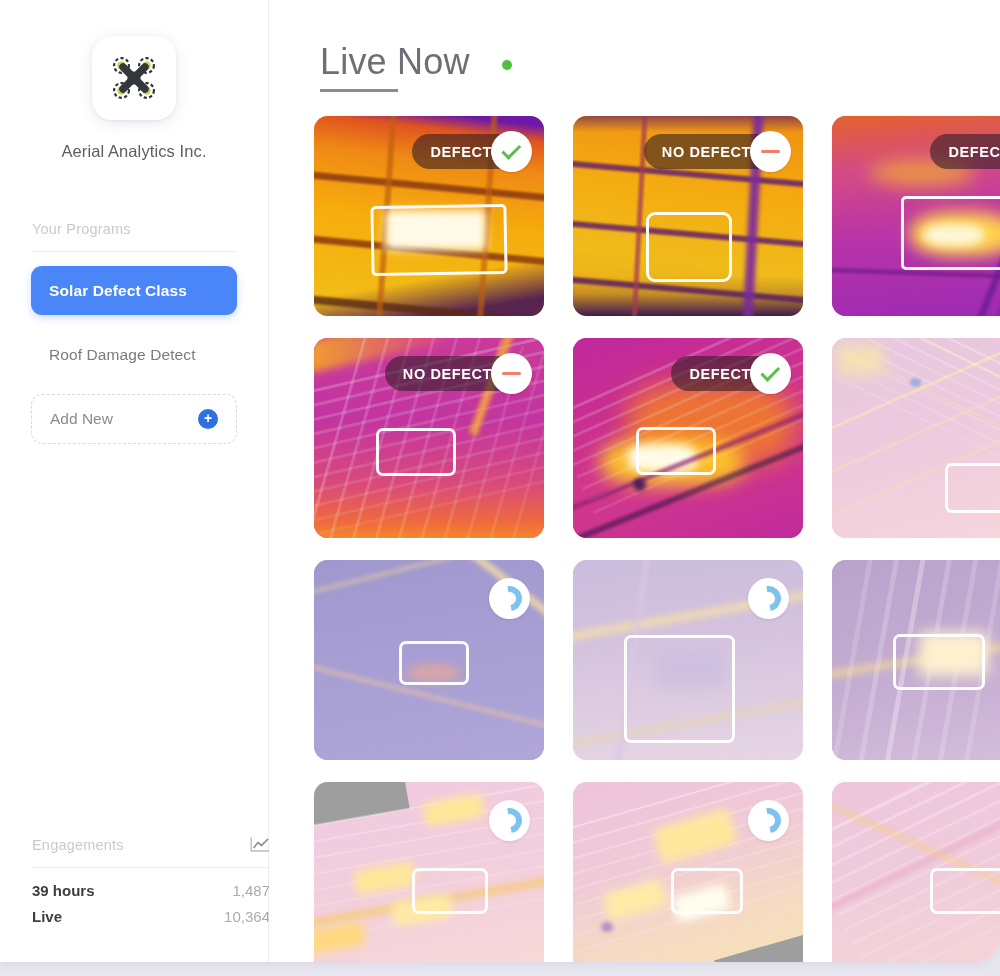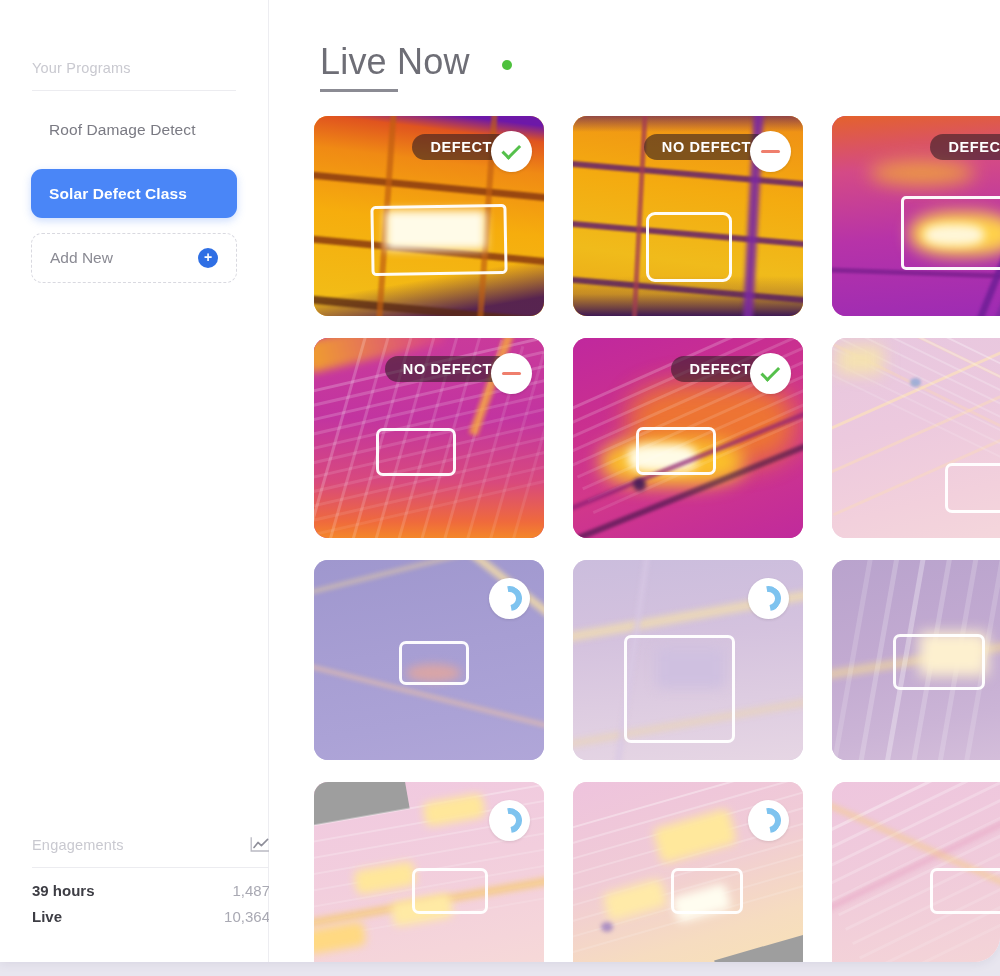--- a/index.html
+++ b/index.html
@@ -209,21 +209,21 @@
     position: absolute;
     border: 3px solid rgba(255,255,255,.96);
     border-radius: 5px;
   }
 
   
   .badge {
     position: absolute;
     top: 18px;
     right: 14px;
-    height: 26px;
+    height: 35px;
     display: flex;
     align-items: center;
     padding-left: 18px;
     padding-right: 38px;
     border-radius: 18px;
     background: rgba(45,28,35,.58);
     color: #fff;
     font-size: 14.5px;
     font-weight: bold;
     letter-spacing: .6px;
@@ -271,30 +271,49 @@
   .chart-icon { display: block; }
 </style>
 </head>
 <body>
 
 <div id="app">
   <div class="sheet">
 
     <aside class="sidebar">
 
+      <div class="brand">
+        <div class="logo-tile">
+          <svg width="52" height="52" viewBox="0 0 52 52" aria-hidden="true">
+            <g stroke="#2f3136" stroke-width="2.2" fill="none">
+              <circle cx="13.5" cy="13.5" r="7.4" stroke-dasharray="3.2 2.4"></circle>
+              <circle cx="38.5" cy="13.5" r="7.4" stroke-dasharray="3.2 2.4"></circle>
+              <circle cx="13.5" cy="38.5" r="7.4" stroke-dasharray="3.2 2.4"></circle>
+              <circle cx="38.5" cy="38.5" r="7.4" stroke-dasharray="3.2 2.4"></circle>
+            </g>
+            <circle cx="13.5" cy="13.5" r="4.3" fill="#c9d45a"></circle>
+            <circle cx="38.5" cy="13.5" r="4.3" fill="#c9d45a"></circle>
+            <circle cx="13.5" cy="38.5" r="4.3" fill="#c9d45a"></circle>
+            <circle cx="38.5" cy="38.5" r="4.3" fill="#c9d45a"></circle>
+            <path d="M15 15 L37 37 M37 15 L15 37" stroke="#34373c" stroke-width="7.5" stroke-linecap="round"></path>
+            <circle cx="26" cy="26" r="6.6" fill="#34373c"></circle>
+          </svg>
+        </div>
+        <div class="brand-name">Aerial Analytics Inc.</div>
+      </div>
 
       <div class="section-label">Your Programs</div>
       <div class="section-rule"></div>
 
       <nav class="nav">
+        <div class="nav-item active">
+          <span>Solar Defect Class</span>
+        </div>
         <div class="nav-item">
           <span>Roof Damage Detect</span>
-        </div>
-        <div class="nav-item active">
-          <span>Solar Defect Class</span>
         </div>
       </nav>
 
       <div class="add-new">
         <span>Add New</span>
         <span class="plus-badge">+</span>
       </div>
 
       <div class="engagements">
         <div class="eng-head">

